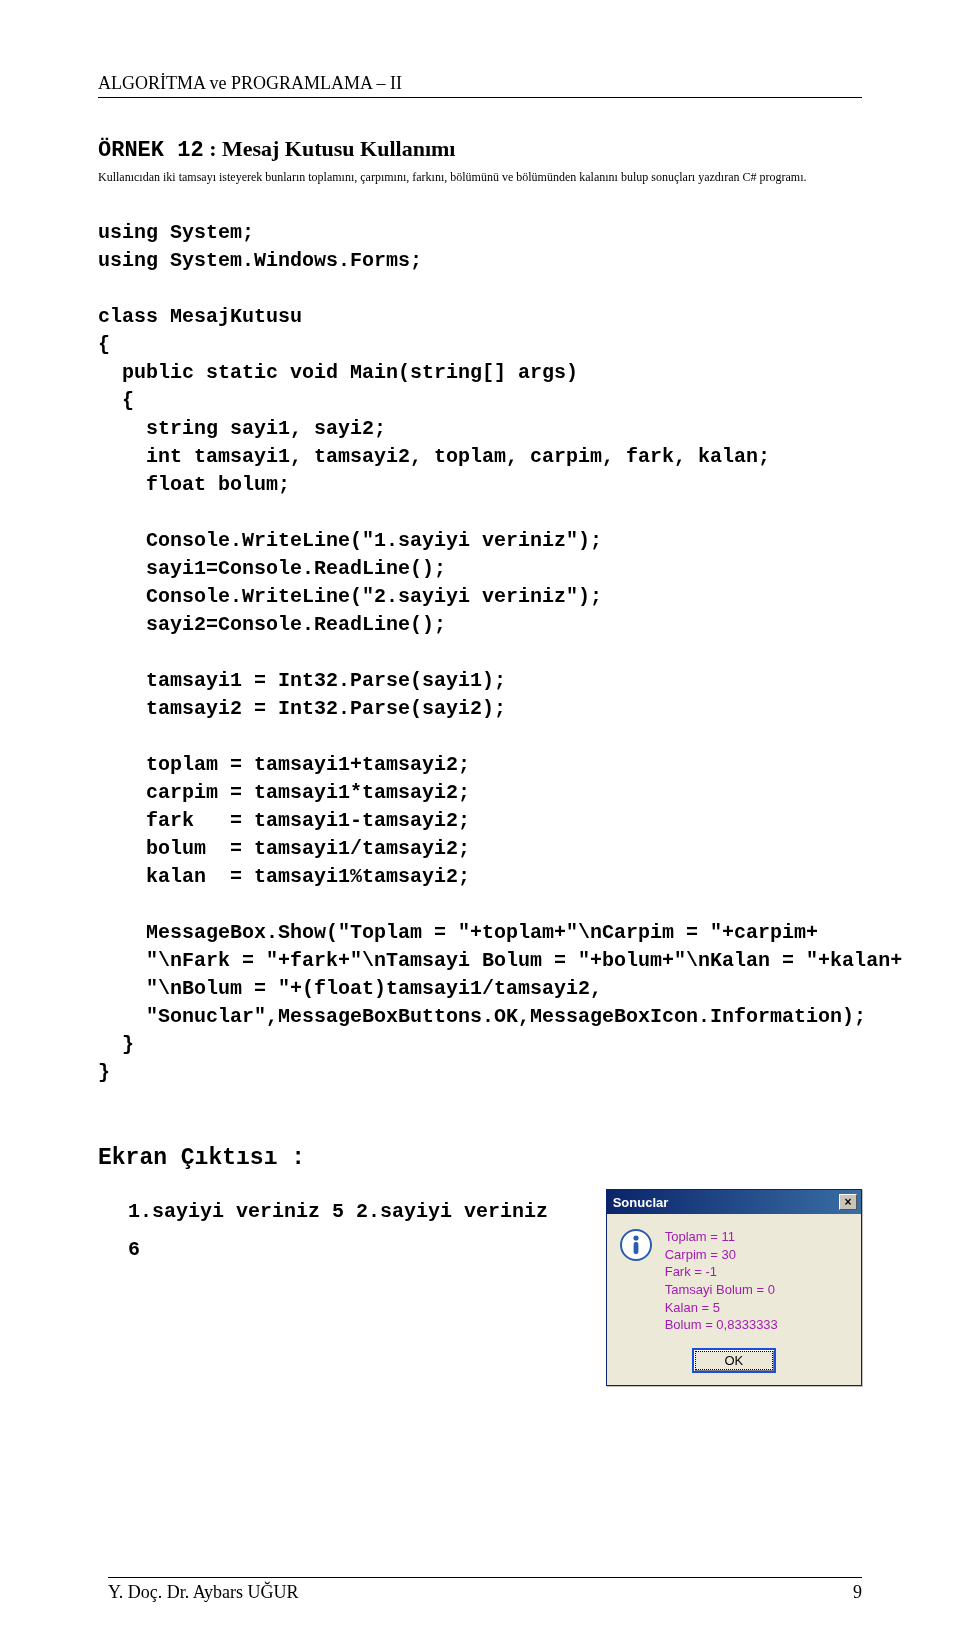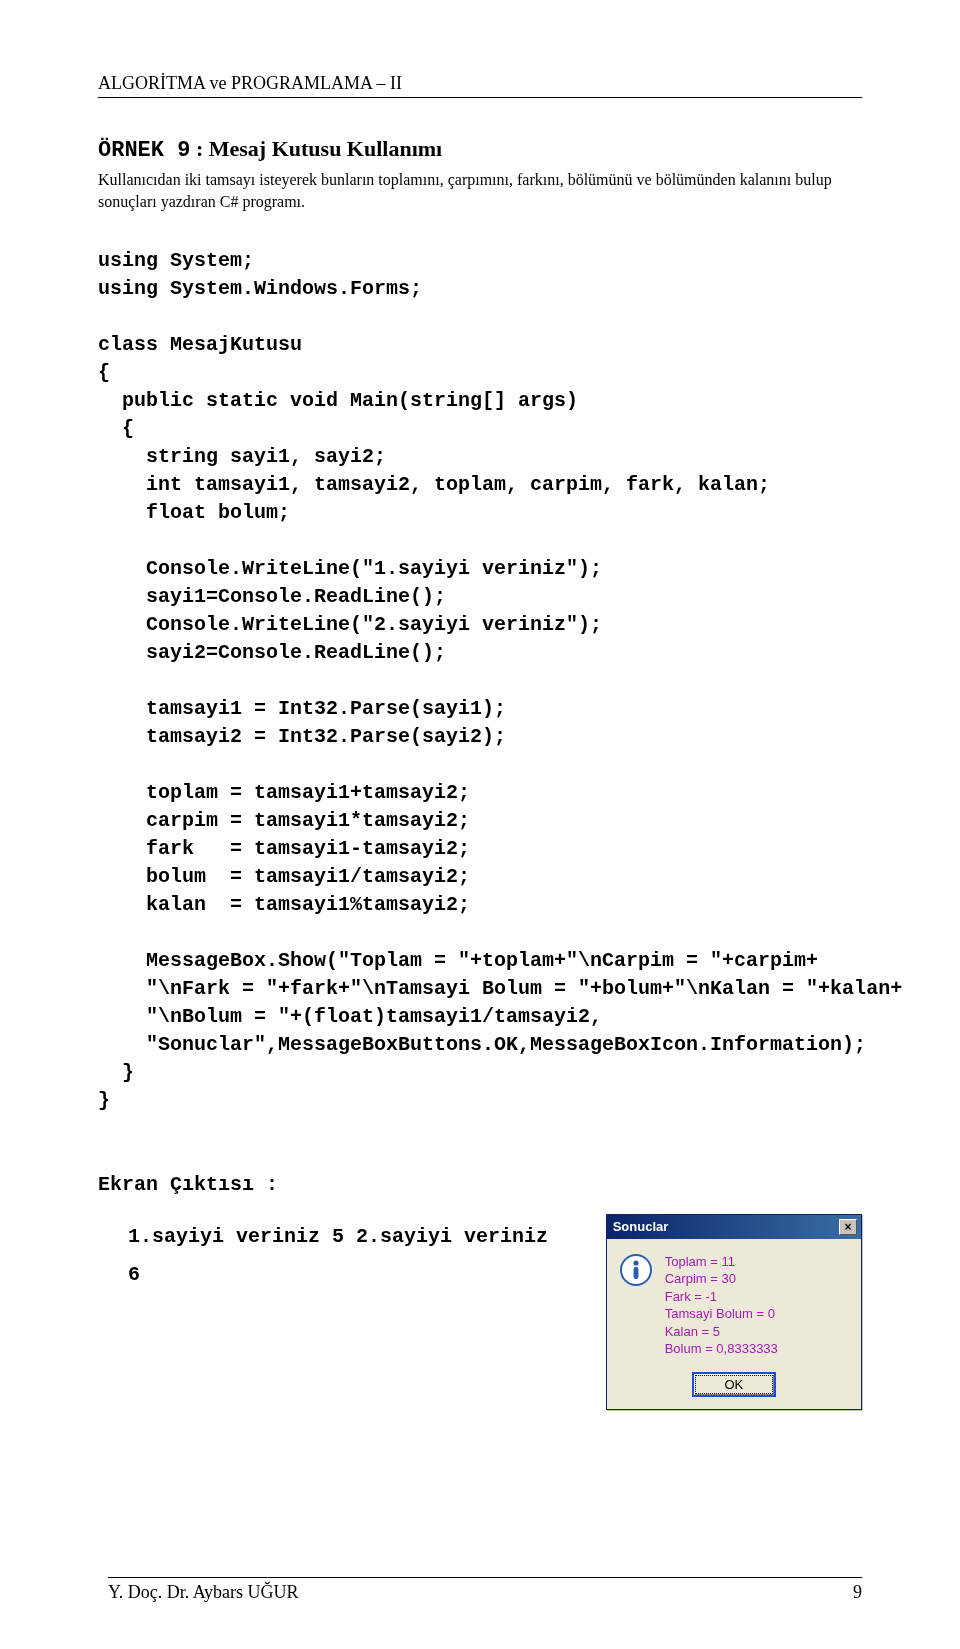--- a/index.html
+++ b/index.html
@@ -33,35 +33,35 @@
     font-family: "Courier New", Courier, monospace;
     font-weight: bold;
     font-size: 22px;
   }
   .title-rest {
     font-family: "Times New Roman", Times, serif;
     font-weight: bold;
     font-size: 22px;
   }
   .intro {
-    font-size: 16px;
+    font-size: 12px;
     line-height: 1.36;
     margin-bottom: 34px;
   }
   .code {
     font-family: "Courier New", Courier, monospace;
     font-size: 20px;
     font-weight: bold;
     line-height: 1.40;
     white-space: pre;
     margin-bottom: 58px;
   }
   .output-label {
     font-family: "Courier New", Courier, monospace;
-    font-size: 20px;
+    font-size: 23px;
     font-weight: bold;
     margin-bottom: 22px;
   }
   .output-row {
     display: flex;
     align-items: flex-start;
     gap: 40px;
   }
   .console-out {
     font-family: "Courier New", Courier, monospace;
@@ -160,21 +160,21 @@
 </style>
 </head>
 <body>
 
 <div class="page">
 
   <div class="header-line">ALGORİTMA ve PROGRAMLAMA – II</div>
   <hr class="header-rule">
 
   <div class="title-block">
-    <span class="title-num">ÖRNEK 9</span><span class="title-rest"> : Mesaj Kutusu Kullanımı</span>
+    <span class="title-num">ÖRNEK 12</span><span class="title-rest"> : Mesaj Kutusu Kullanımı</span>
   </div>
 
   <div class="intro">Kullanıcıdan iki tamsayı isteyerek bunların toplamını, çarpımını, farkını, bölümünü ve bölümünden kalanını bulup sonuçları yazdıran C# programı.</div>
 
   <div class="code">using System;
 using System.Windows.Forms;
 
 class MesajKutusu
 {
   public static void Main(string[] args)

